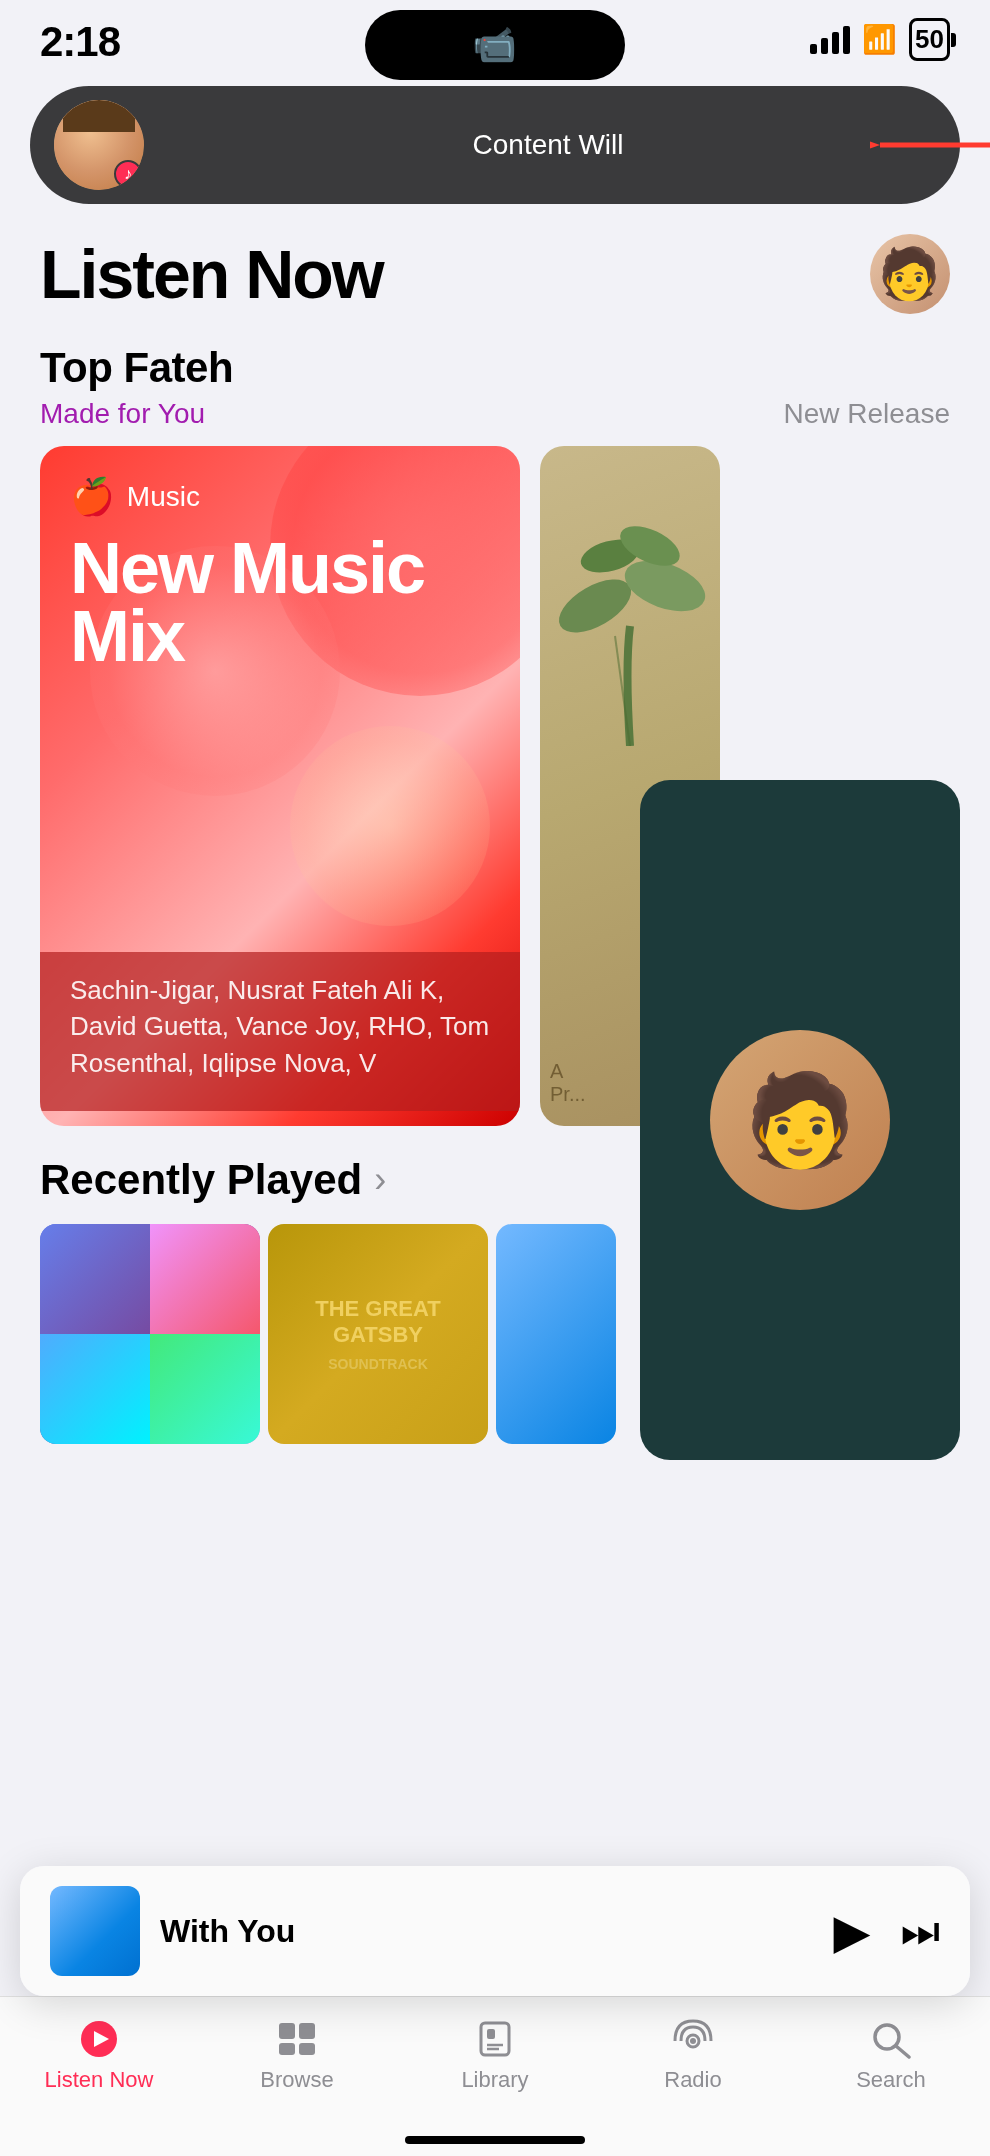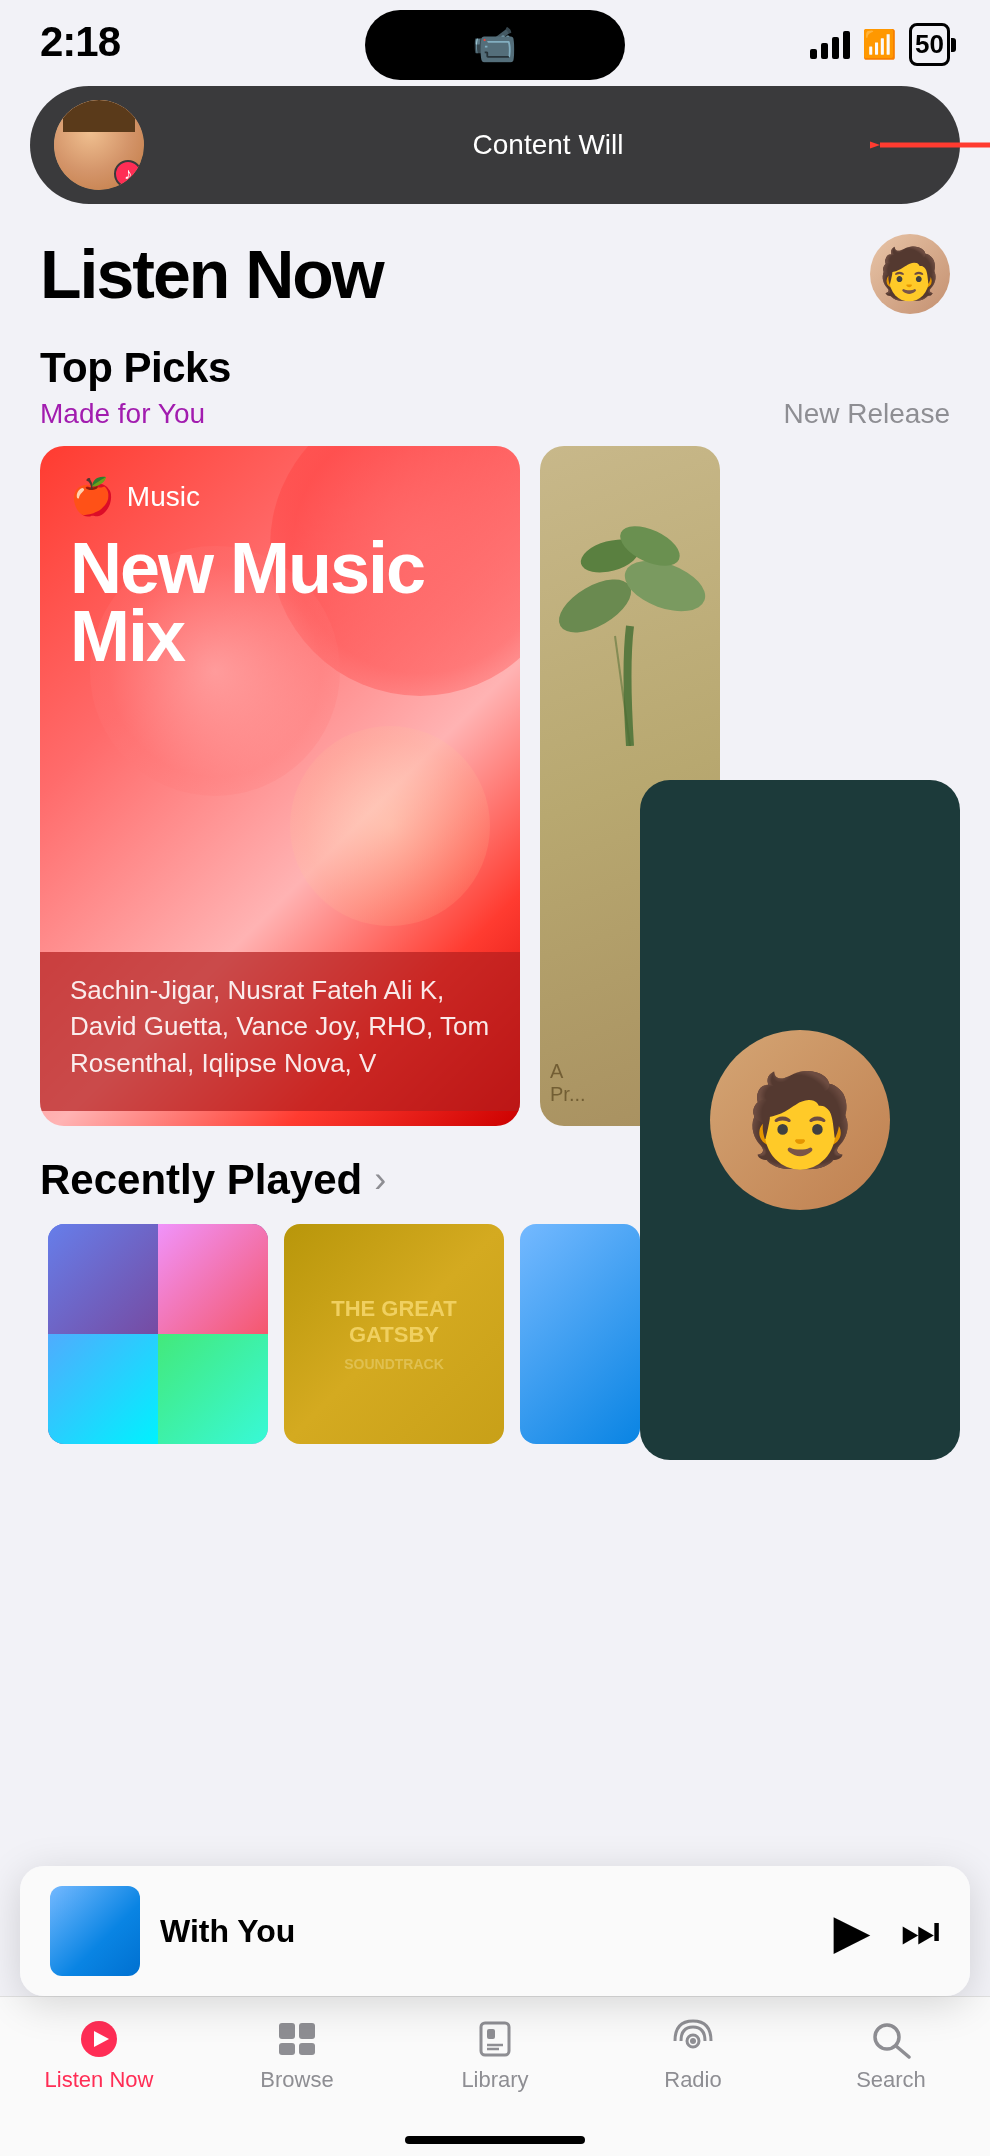--- a/index.html
+++ b/index.html
@@ -10,21 +10,21 @@
       background: #f2f2f7;
       font-family: -apple-system, 'SF Pro Display', 'Helvetica Neue', Arial, sans-serif;
       overflow: hidden;
       position: relative;
     }
 
     
     .status-bar {
       display: flex;
       justify-content: space-between;
-      align-items: flex-end;
+      align-items: flex-start;
       padding: 18px 40px 10px;
       background: #f2f2f7;
       position: relative;
       z-index: 10;
     }
 
     .status-time {
       font-size: 42px;
       font-weight: 600;
       color: #000;
@@ -344,22 +344,21 @@
       color: #000;
     }
 
     .chevron-right {
       color: #8e8e93;
       font-size: 36px;
     }
 
     .recently-albums {
       display: flex;
-      gap: 16px;
-      margin-left: 8px;
+      gap: 8px;
     }
 
     .album-art {
       width: 220px;
       height: 220px;
       border-radius: 16px;
       overflow: hidden;
     }
 
     .album-art-1 {
@@ -613,21 +612,21 @@
 </div>
 
 <div class="page-header">
   <h1 class="page-title">Listen Now</h1>
   <div class="user-avatar">
     <span style="font-size:50px;">🧑</span>
   </div>
 </div>
 
 <div class="section-header">
-  <span class="section-title">Top Picks</span>
+  <span class="section-title">Top Fateh</span>
 </div>
 
 <div class="section-tabs">
   <span class="section-tab active">Made for You</span>
   <span class="section-tab section-tab-right">New Release</span>
 </div>
 
 <div class="cards-row">
 
   <div class="music-card">

